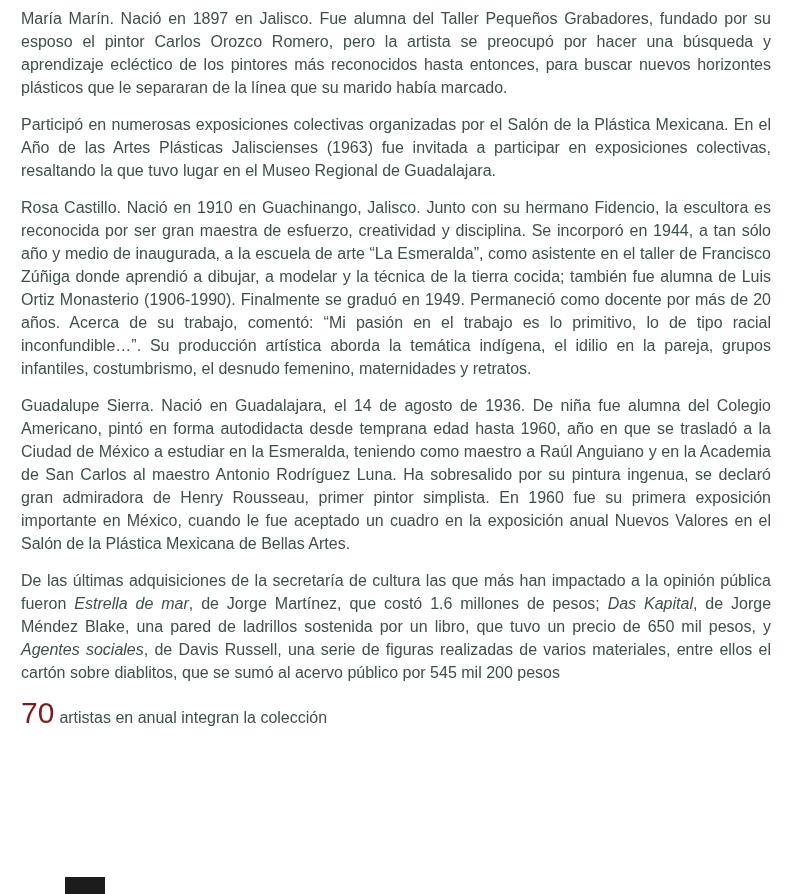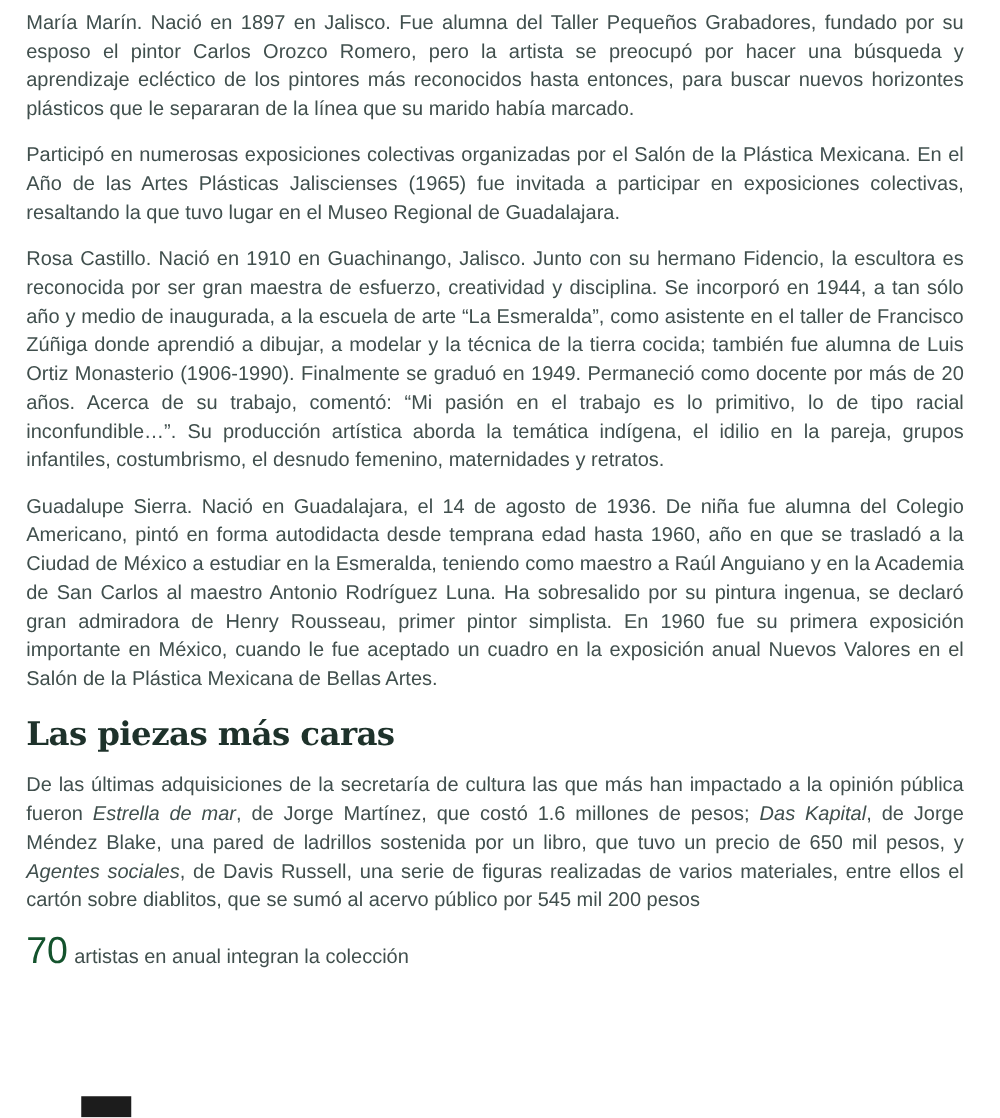--- a/index.html
+++ b/index.html
@@ -38,46 +38,45 @@
     letter-spacing: -0.5px;
   }
   .stat-line {
     margin: 0;
     font-size: 16px;
     line-height: 30px;
     color: #404f4d;
   }
   .stat-number {
     font-size: 30px;
-    color: #14532d;
+    color: #7f1d1d;
     margin-right: 5px;
   }
   .cutoff-sliver {
     position: absolute;
     left: 65px;
     bottom: 0;
     width: 40px;
     height: 17px;
     background: #1c1c1c;
   }
 </style>
 </head>
 <body>
 
 <div class="page">
 
   <p class="body-p">María Marín. Nació en 1897 en Jalisco. Fue alumna del Taller Pequeños Grabadores, fundado por su esposo el pintor Carlos Orozco Romero, pero la artista se preocupó por hacer una búsqueda y aprendizaje ecléctico de los pintores más reconocidos hasta entonces, para buscar nuevos horizontes plásticos que le separaran de la línea que su marido había marcado.</p>
 
-  <p class="body-p">Participó en numerosas exposiciones colectivas organizadas por el Salón de la Plástica Mexicana. En el Año de las Artes Plásticas Jaliscienses (1965) fue invitada a participar en exposiciones colectivas, resaltando la que tuvo lugar en el Museo Regional de Guadalajara.</p>
+  <p class="body-p">Participó en numerosas exposiciones colectivas organizadas por el Salón de la Plástica Mexicana. En el Año de las Artes Plásticas Jaliscienses (1963) fue invitada a participar en exposiciones colectivas, resaltando la que tuvo lugar en el Museo Regional de Guadalajara.</p>
 
   <p class="body-p">Rosa Castillo. Nació en 1910 en Guachinango, Jalisco. Junto con su hermano Fidencio, la escultora es reconocida por ser gran maestra de esfuerzo, creatividad y disciplina. Se incorporó en 1944, a tan sólo año y medio de inaugurada, a la escuela de arte “La Esmeralda”, como asistente en el taller de Francisco Zúñiga donde aprendió a dibujar, a modelar y la técnica de la tierra cocida; también fue alumna de Luis Ortiz Monasterio (1906-1990). Finalmente se graduó en 1949. Permaneció como docente por más de 20 años. Acerca de su trabajo, comentó: “Mi pasión en el trabajo es lo primitivo, lo de tipo racial inconfundible…”. Su producción artística aborda la temática indígena, el idilio en la pareja, grupos infantiles, costumbrismo, el desnudo femenino, maternidades y retratos.</p>
 
   <p class="body-p">Guadalupe Sierra. Nació en Guadalajara, el 14 de agosto de 1936. De niña fue alumna del Colegio Americano, pintó en forma autodidacta desde temprana edad hasta 1960, año en que se trasladó a la Ciudad de México a estudiar en la Esmeralda, teniendo como maestro a Raúl Anguiano y en la Academia de San Carlos al maestro Antonio Rodríguez Luna. Ha sobresalido por su pintura ingenua, se declaró gran admiradora de Henry Rousseau, primer pintor simplista. En 1960 fue su primera exposición importante en México, cuando le fue aceptado un cuadro en la exposición anual Nuevos Valores en el Salón de la Plástica Mexicana de Bellas Artes.</p>
 
-  <h2 class="section-heading">Las piezas más caras</h2>
 
   <p class="body-p"><span>De las últimas adquisiciones de la secretaría de cultura las que más han impactado a la opinión pública fueron </span><em>Estrella de mar</em><span>, de Jorge Martínez, que costó 1.6 millones de pesos; </span><em>Das Kapital</em><span>, de Jorge Méndez Blake, una pared de ladrillos sostenida por un libro, que tuvo un precio de 650 mil pesos, y </span><em>Agentes sociales</em><span>, de Davis Russell, una serie de figuras realizadas de varios materiales, entre ellos el cartón sobre diablitos, que se sumó al acervo público por 545 mil 200 pesos</span></p>
 
 
 
   <p class="stat-line"><span class="stat-number">70</span><span class="stat-label">artistas en anual integran la colección</span></p>
 
   <div class="cutoff-sliver"></div>
 
 </div>

